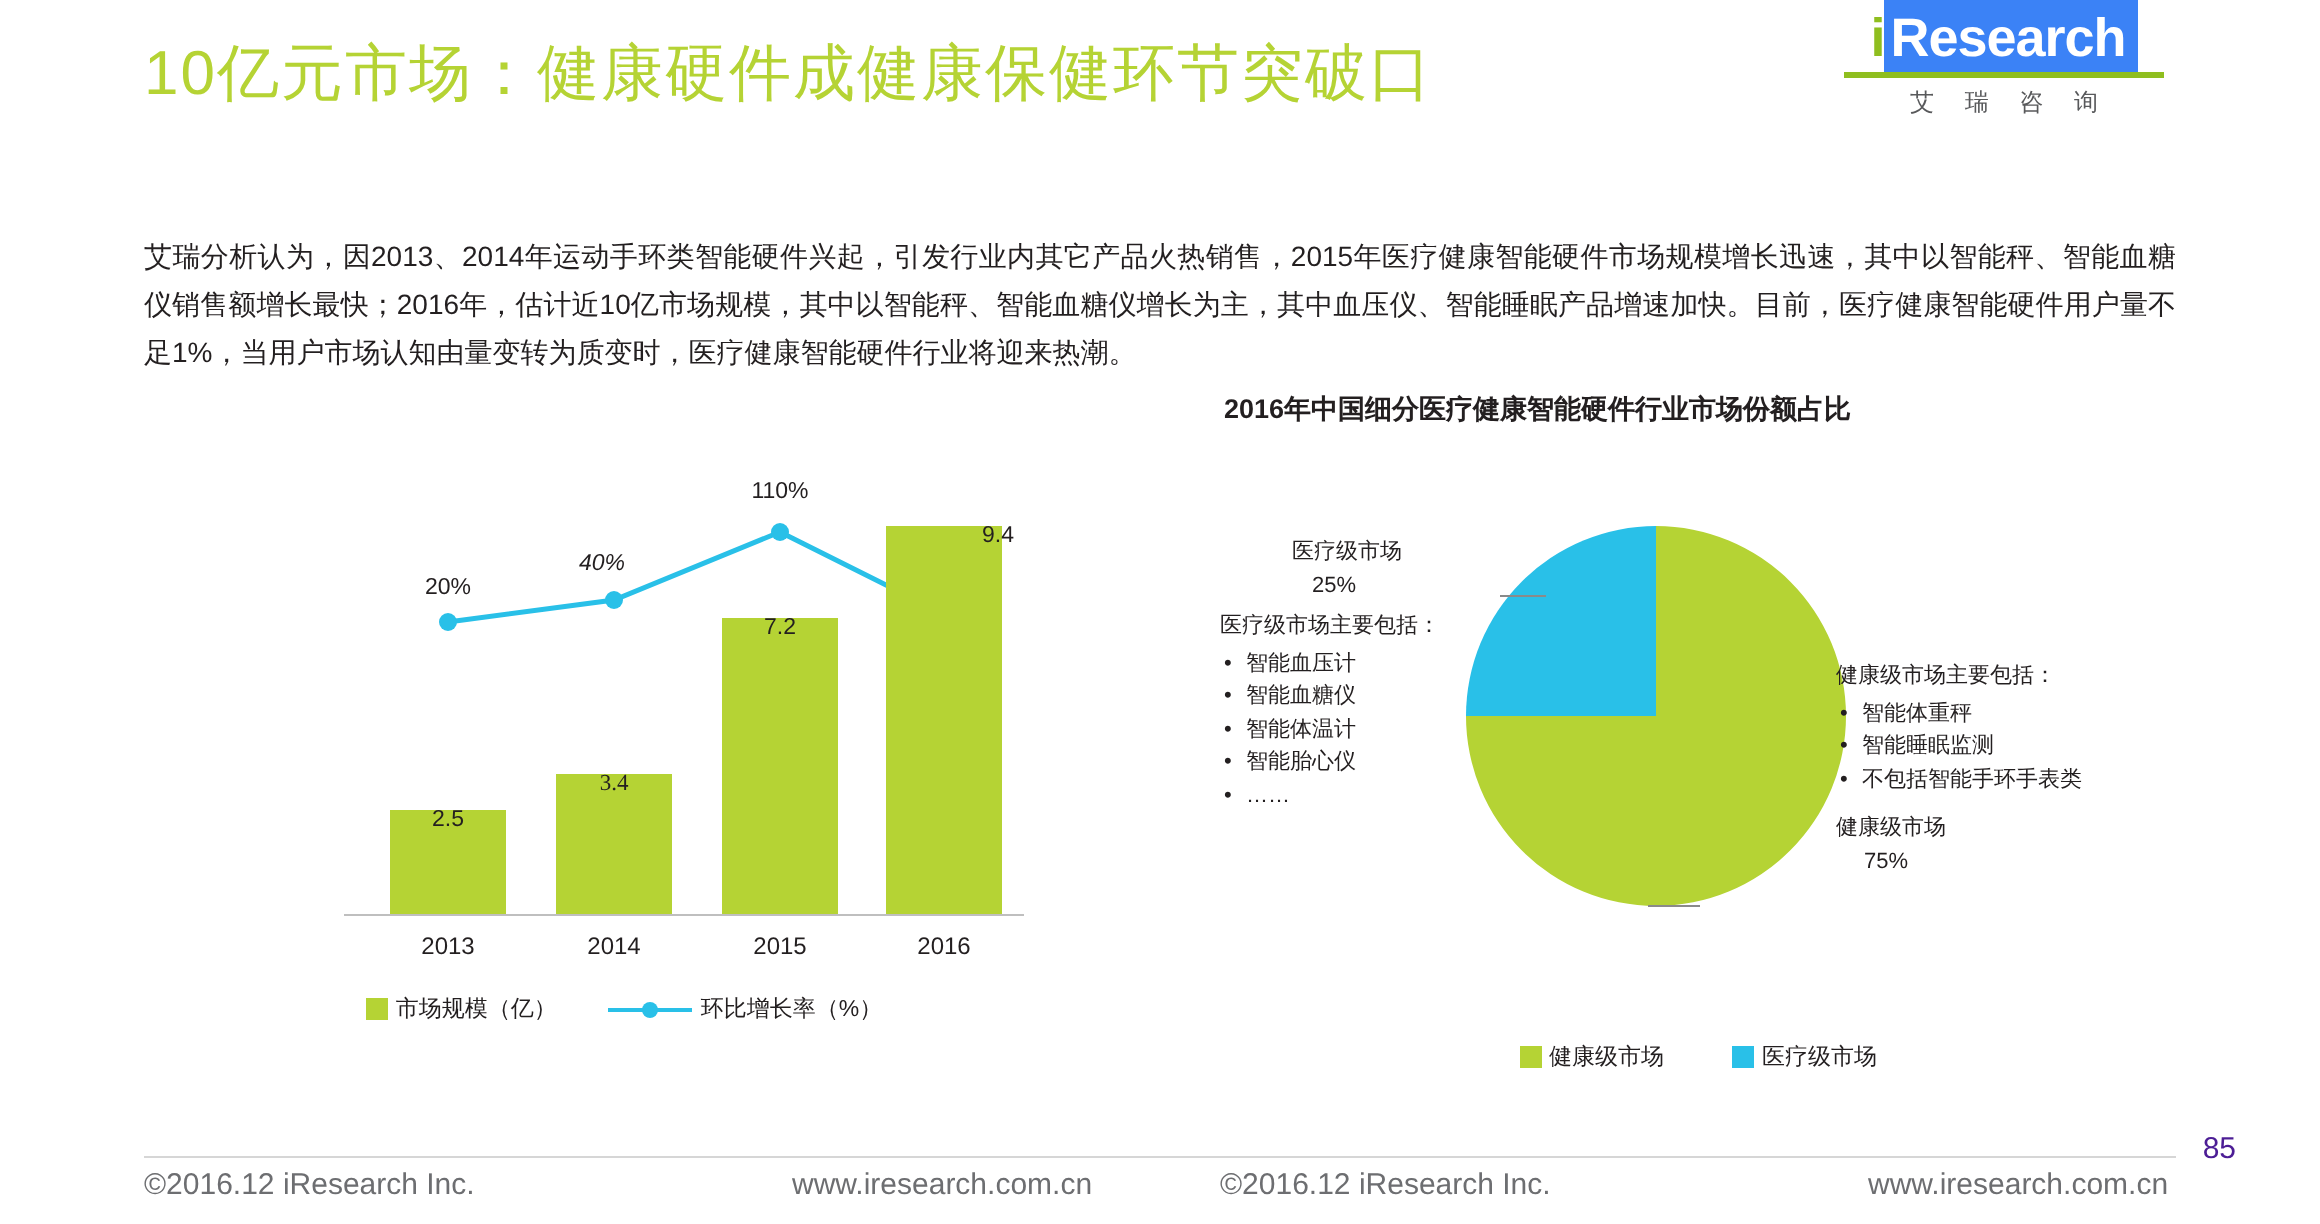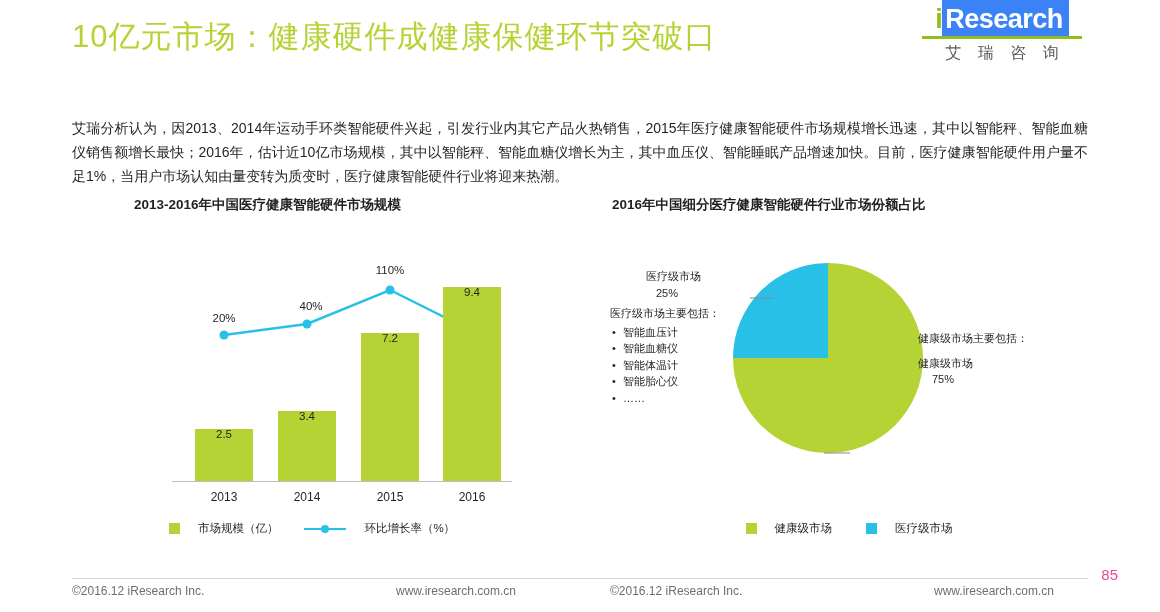--- a/index.html
+++ b/index.html
@@ -33,21 +33,21 @@
     font-weight: bold;
     letter-spacing: -0.5px;
     line-height: 1;
   }
   .brand-i { color: #8fbe1f; }
   .brand-research { color: #ffffff; background: #3b82f6; padding: 13px 6px 2px 3px; }
   .brand-rule {
     height: 3px; background: #8fbe1f; margin: 3px 0 4px 0;
   }
   .brand-sub {
-    font-size: 16px; color: #58595b; letter-spacing: 6px; padding-left: 6px;
+    font-size: 12px; color: #58595b; letter-spacing: 6px; padding-left: 6px;
   }
 
   
   .intro {
     position: absolute;
     left: 72px; top: 116px;
     width: 1016px;
     font-size: 14px;
     line-height: 1.72;
     color: #231f20;
@@ -85,21 +85,21 @@
   }
   .pct-label {
     position: absolute; width: 60px; text-align: center; font-size: 11.5px; color: #231f20;
   }
 
   .legend-row {
     position: absolute; bottom: -16px; left: 0; width: 480px;
     display: flex; justify-content: center; align-items: center; gap: 26px;
     font-size: 11.5px;
   }
-  .legend-item { display: flex; align-items: center; gap: 18px; }
+  .legend-item { display: flex; align-items: center; gap: 4px; }
   .swatch { width: 11px; height: 11px; display: inline-block; }
   .swatch-green { background: #b5d334; }
   .swatch-blue { background: #29c0e8; }
   .line-swatch { display: inline-flex; align-items: center; }
   .line-swatch .ln { width: 22px; height: 2px; background: #29c0e8; }
   .line-swatch .dot {
     width: 8px; height: 8px; border-radius: 50%; background: #29c0e8; margin: 0 -5px;
   }
 
   
@@ -115,73 +115,72 @@
   .pie-legend {
     position: absolute; bottom: -16px; left: 0; width: 478px;
     display: flex; justify-content: center; align-items: center; gap: 34px;
     font-size: 11.5px;
   }
 
   .footer-rule {
     position: absolute; left: 72px; top: 578px; width: 1016px; height: 1px; background: #d6d6d6;
   }
   .copy {
-    position: absolute; top: 584px; font-size: 12px; color: #6d6e71;
+    position: absolute; top: 584px; font-size: 15px; color: #6d6e71;
   }
   .copy-left { left: 72px; }
   .copy-left2 { left: 610px; }
   .url-left { left: 396px; }
   .url-right { left: 934px; }
   .page-num {
-    position: absolute; right: 42px; top: 566px; font-size: 15px; color: #ec4899;
+    position: absolute; right: 42px; top: 566px; font-size: 15px; color: #4c1d95;
   }
 </style>
 </head>
 <body>
 
 <div class="page-title">10亿元市场：健康硬件成健康保健环节突破口</div>
 
 <div class="brand">
   <div class="brand-top">
     <span class="brand-i">i</span><span class="brand-research">Research</span>
   </div>
   <div class="brand-rule"></div>
   <div class="brand-sub">艾 瑞 咨 询</div>
 </div>
 
 <div class="intro">艾瑞分析认为，因2013、2014年运动手环类智能硬件兴起，引发行业内其它产品火热销售，2015年医疗健康智能硬件市场规模增长迅速，其中以智能秤、智能血糖仪销售额增长最快；2016年，估计近10亿市场规模，其中以智能秤、智能血糖仪增长为主，其中血压仪、智能睡眠产品增速加快。目前，医疗健康智能硬件用户量不足1%，当用户市场认知由量变转为质变时，医疗健康智能硬件行业将迎来热潮。</div>
 
 <div class="panel panel-left">
-  <div class="panel-title">2013-2016年中国医疗健康智能硬件市场规模</div>
 
   <div class="chart-box">
     <div class="bar-area">
 
       <svg width="480" height="300" style="position:absolute;left:0;top:0;">
         <polyline points="152,115 235,104 318,70 400,111" fill="none" stroke="#29c0e8" stroke-width="2.5"></polyline>
         <circle cx="152" cy="115" r="4.5" fill="#29c0e8"></circle>
         <circle cx="235" cy="104" r="4.5" fill="#29c0e8"></circle>
         <circle cx="318" cy="70" r="4.5" fill="#29c0e8"></circle>
         <circle cx="400" cy="111" r="4.5" fill="#29c0e8"></circle>
       </svg>
 
       <div class="pct-label" style="left:122px; top:92px;">20%</div>
-      <div class="pct-label" style="left:209px; top:80px;">40%</div>
+      <div class="pct-label" style="left:199px; top:80px;font-style:italic;">40%</div>
       <div class="pct-label" style="left:288px; top:44px;">110%</div>
       <div class="pct-label" style="left:370px; top:86px;">30%</div>
 
       <div class="bar" style="left:123px; height:52px;"></div>
       <div class="bar" style="left:206px; height:70px;"></div>
       <div class="bar" style="left:289px; height:148px;"></div>
       <div class="bar" style="left:371px; height:194px;"></div>
 
       <div class="bar-val" style="left:117px; top:208px;">2.5</div>
-      <div class="bar-val" style="left:200px; top:190px;">3.4</div>
+      <div class="bar-val" style="left:200px; top:190px;font-family:Liberation Serif, serif;">3.4</div>
       <div class="bar-val" style="left:283px; top:112px;">7.2</div>
-      <div class="bar-val" style="left:365px; top:66px;">9.4</div>
+      <div class="bar-val" style="left:365px; top:66px;text-align:right;">9.4</div>
 
       <div class="axis-line"></div>
 
       <div class="x-label" style="left:117px;">2013</div>
       <div class="x-label" style="left:200px;">2014</div>
       <div class="x-label" style="left:283px;">2015</div>
       <div class="x-label" style="left:365px;">2016</div>
     </div>
 
     <div class="legend-row">
@@ -229,20 +228,25 @@
         <li>智能血压计</li>
         <li>智能血糖仪</li>
         <li>智能体温计</li>
         <li>智能胎心仪</li>
         <li>……</li>
       </ul>
     </div>
 
     <div class="callout" style="left:292px; top:110px; width:160px;margin-left:16px;">
       <div>健康级市场主要包括：</div>
+      <ul>
+        <li>智能体重秤</li>
+        <li>智能睡眠监测</li>
+        <li>不包括智能手环手表类</li>
+      </ul>
       <div style="margin-top:8px;">健康级市场</div>
       <div style="padding-left:14px;">75%</div>
     </div>
 
     <div class="pie-legend">
       <div class="legend-item">
         <span class="swatch swatch-green"></span>
         <span>健康级市场</span>
       </div>
       <div class="legend-item">

